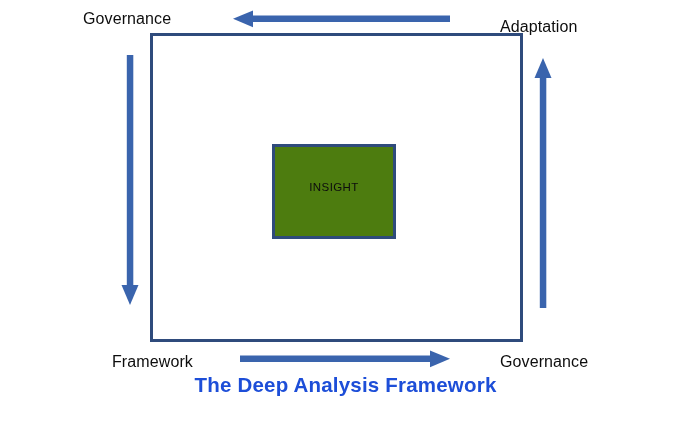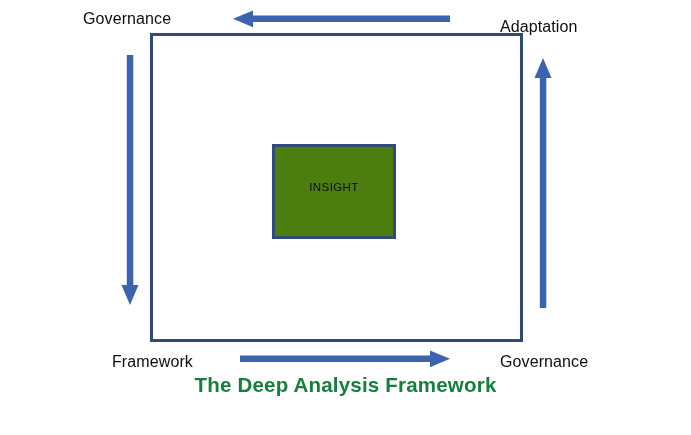--- a/index.html
+++ b/index.html
@@ -80,21 +80,21 @@
 
   
   #diagram-title {
     position: absolute;
     left: 0;
     top: 373px;
     width: 691px;
     text-align: center;
     font-size: 20.5px;
     font-weight: bold;
-    color: #15803d;
+    color: #1d4ed8;
     letter-spacing: 0.2px;
     line-height: 1.2;
   }
 </style>
 </head>
 <body>
 
 <div id="canvas">
 
   <div class="corner-label" id="label-governance">Governance</div>

